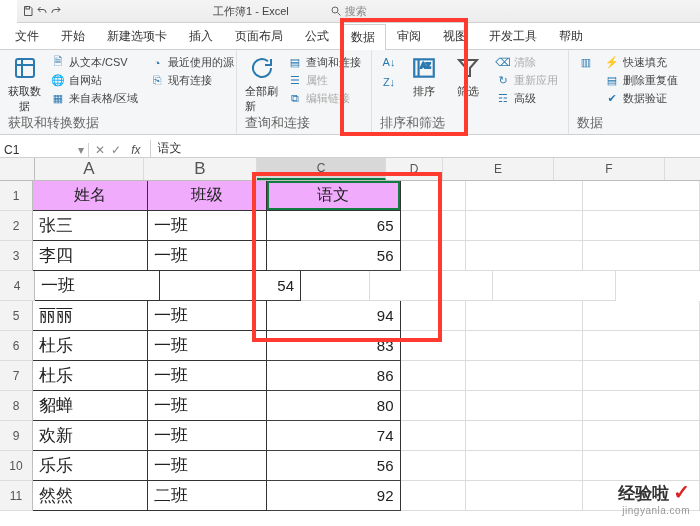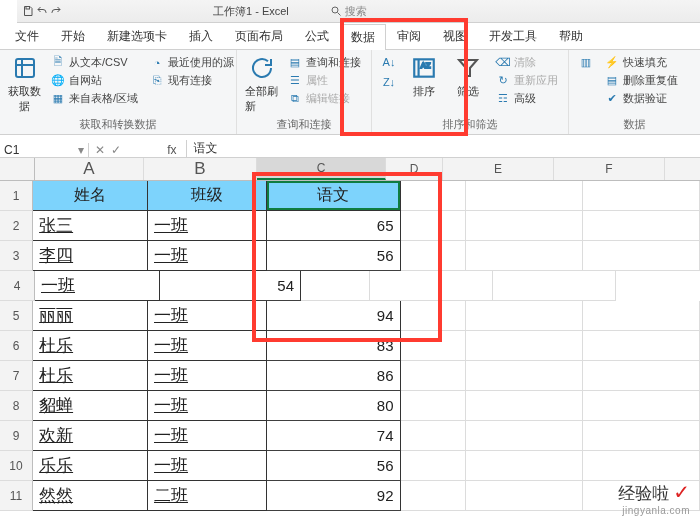--- a/index.html
+++ b/index.html
@@ -72,22 +72,21 @@
     display: flex;
     flex-direction: column;
     justify-content: space-between;
   }
   .group-body {
     display: flex;
     gap: 8px;
     align-items: flex-start;
   }
   .group-label {
-    text-align: center;
-    font-size: 11px;
+    font-size: 13px;
     color: #666;
     padding-bottom: 2px;
   }
   .big-btn {
     display: flex;
     flex-direction: column;
     align-items: center;
     font-size: 11px;
     color: #333;
     gap: 2px;
@@ -128,21 +127,21 @@
     width: 80px;
     border-right: 1px solid #d0d0d0;
     display: flex; align-items: center; justify-content: space-between;
     padding: 0 4px;
     font-size: 12px;
   }
   .fx-btns {
     display: flex; align-items: center; gap: 6px;
     padding: 0 6px; color:#888;
   }
-  .fx-label { color:#555; padding:0 4px;margin-left:36px; }
+  .fx-label { font-style: italic; color:#555; padding:0 4px; }
   .formula-bar {
     flex: 1;
     display: flex; align-items: center;
     padding: 0 6px;
     font-size: 12px;
     color: #333;
     border-left: 1px solid #d0d0d0;
   }
   .colheads {
     display: flex;
@@ -185,58 +184,57 @@
   }
   .cell {
     border-right: 1px solid #dcdcdc;
     border-bottom: 1px solid #dcdcdc;
     display: flex; align-items: center;
     padding: 0 6px;
     font-size: 15px;
     color: #222;
   }
   .cell.header {
-    background: #7dd3fc;
+    background: #f0abfc;
     font-weight: normal;
     justify-content: center;
     font-size: 16px;
   }
   .cell.header.selected {
     box-shadow: inset 0 0 0 2px #107c41;
   }
   .cA { width: 108px; font-size: 17px; }
   .cB { width: 112px; font-size: 17px; }
   .cC { width: 128px; justify-content: flex-end; }
   .cD { width: 56px; }
   .cE { width: 110px; }
   .cF { width: 110px; }
 
   .data .cA, .data .cB {
     border-right: 1px solid #333;
     border-bottom: 1px solid #333;
-    text-decoration: underline;
   }
   .data .cC {
     border-right: 1px solid #333;
     border-bottom: 1px solid #404040;
   }
   .hdr .cA, .hdr .cB, .hdr .cC {
     border-right: 1px solid #333;
     border-bottom: 1px solid #333;
   }
 
   .redbox {
     position: absolute;
     border: 4px solid #ff3b30;
     box-sizing: border-box;
     pointer-events: none;
     z-index: 50;
   }
   .wm-wrap { position:absolute; right:10px; bottom:10px; text-align:right; z-index:60;}
-  .wm-wrap .l1 { font-size:17px; font-weight:normal; color:#333; }
+  .wm-wrap .l1 { font-size:17px; font-weight:bold; color:#333; }
   .wm-wrap .l1 .ck { color:#d22; font-size:20px; margin-left:4px;}
   .wm-wrap .l2 { font-size:10px; color:#999; letter-spacing:0.5px;}
 </style>
 </head>
 <body>
 
 <div class="titlebar">
   <span class="small-icon">
       <svg width="12" height="12" viewBox="0 0 24 24" fill="none" stroke="currentColor" stroke-width="2">
         <path d="M5 3h11l4 4v14H5z"></path>

